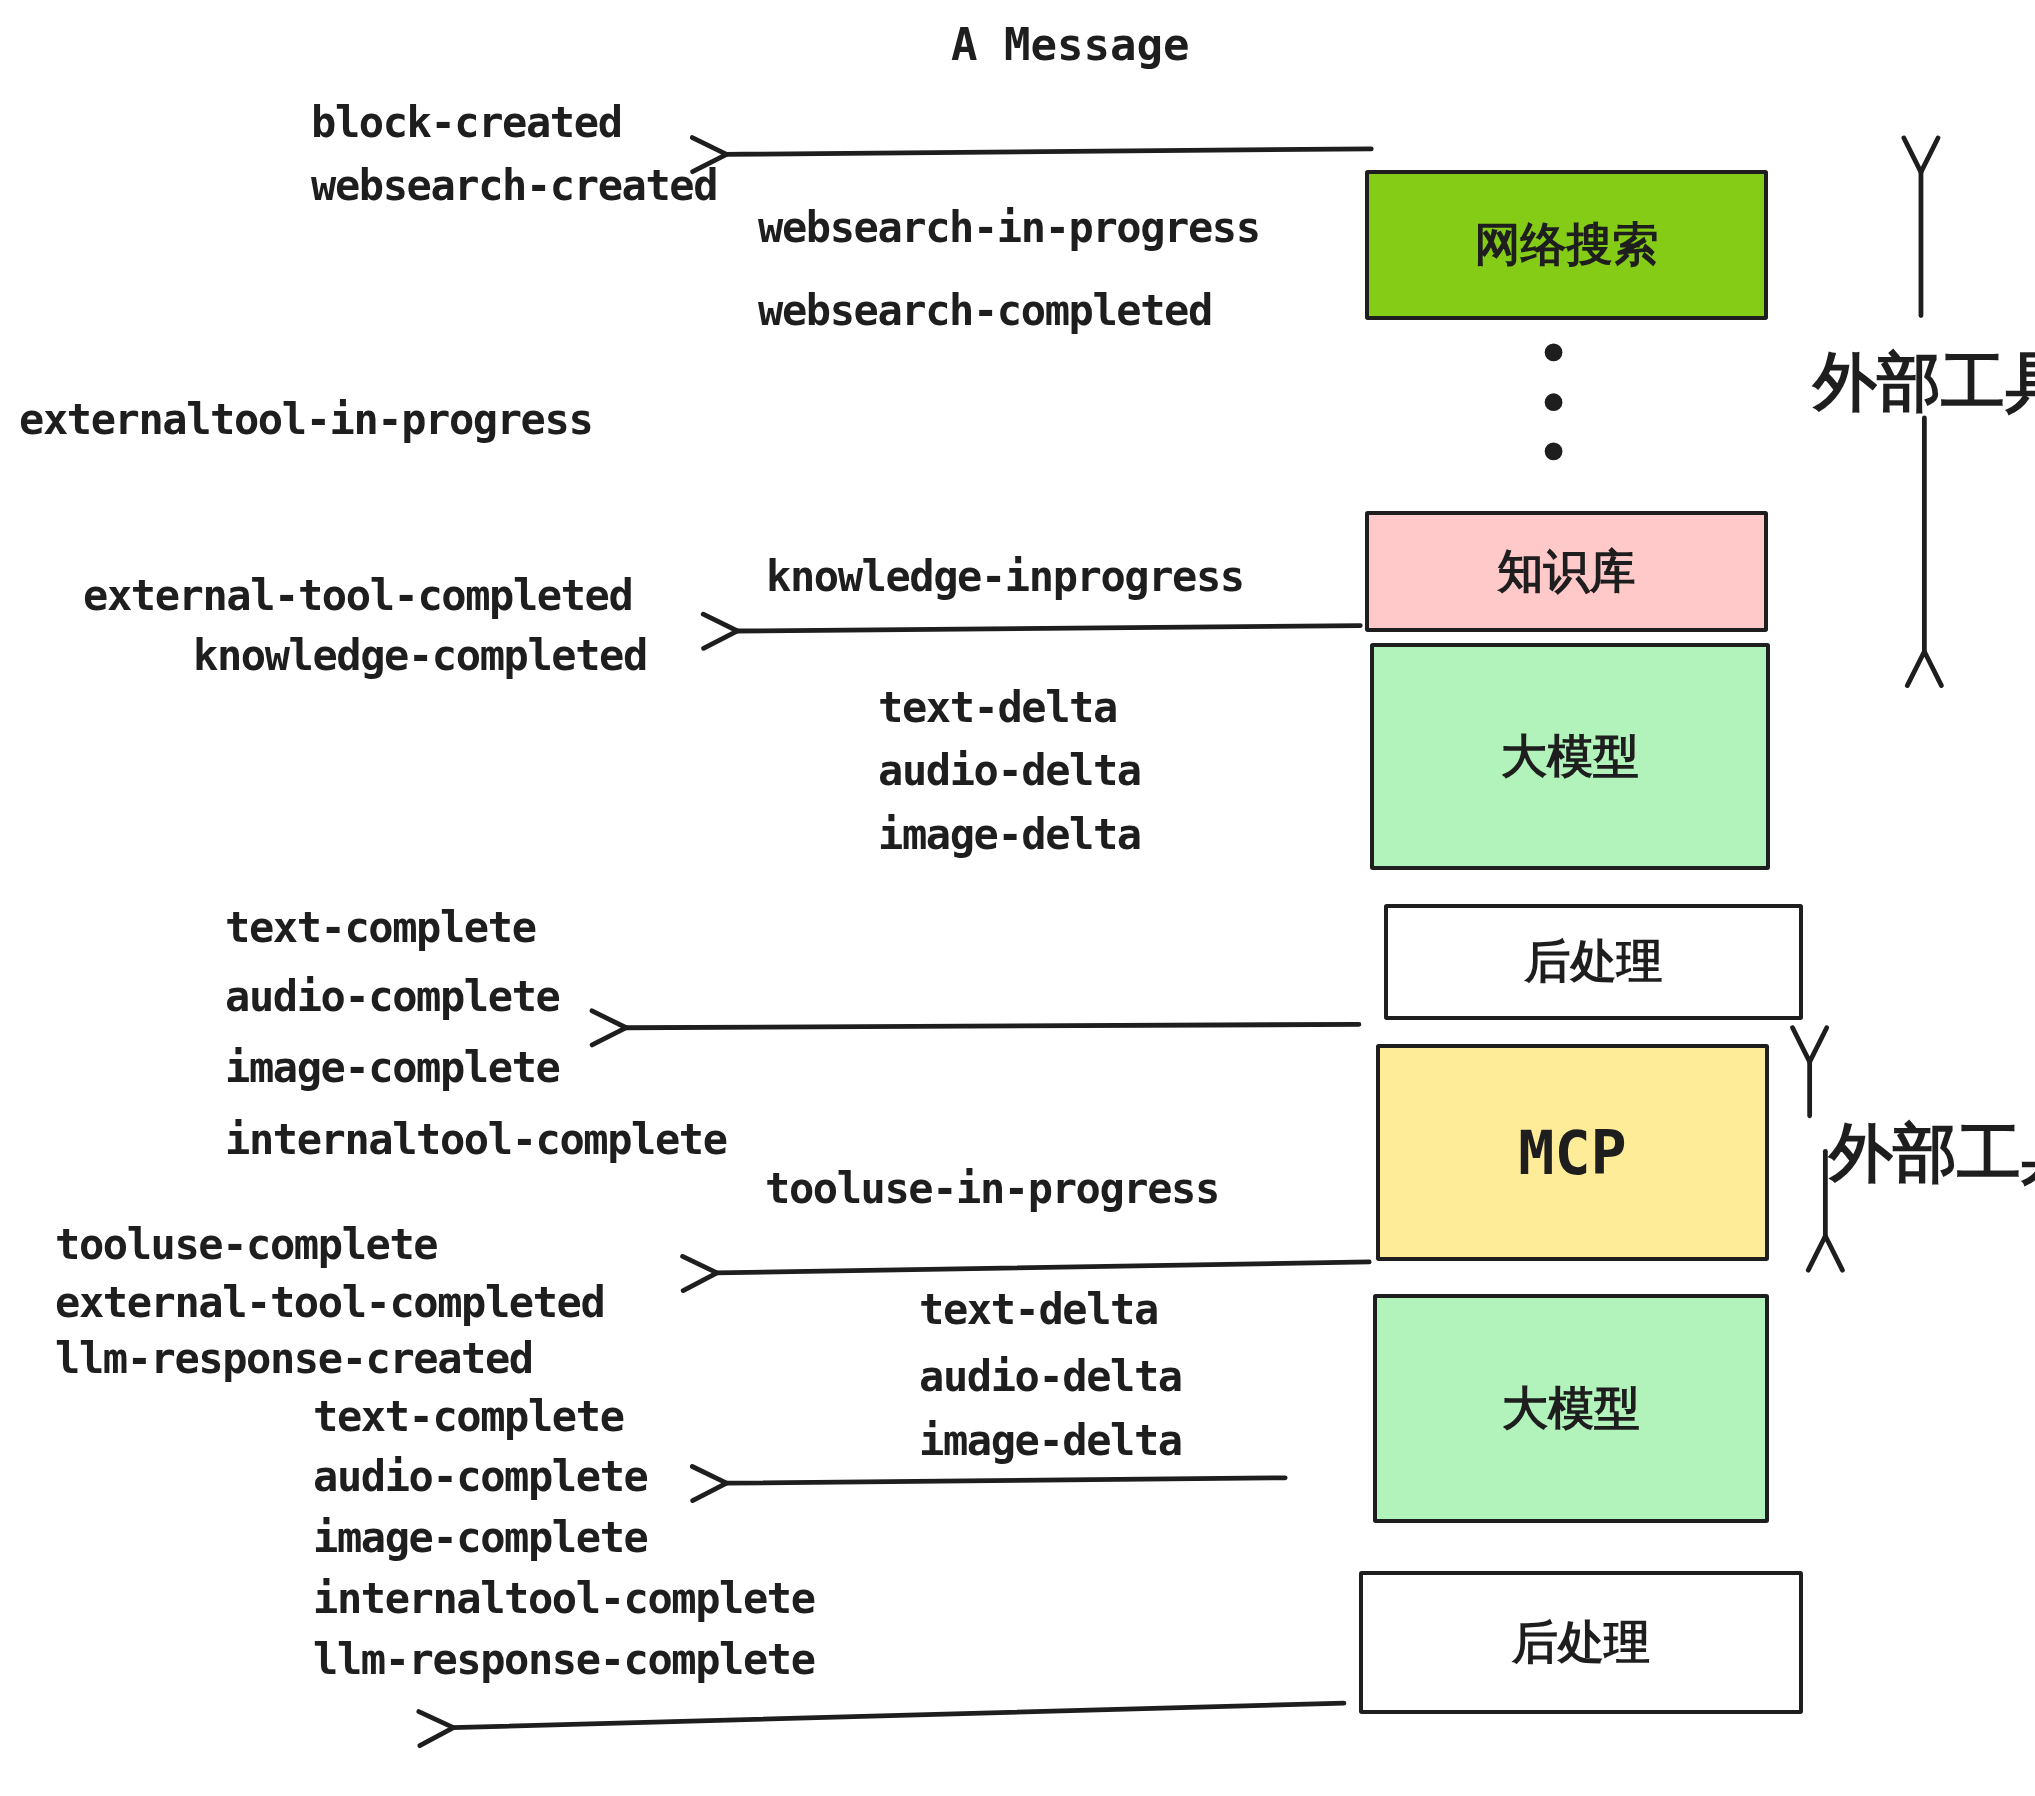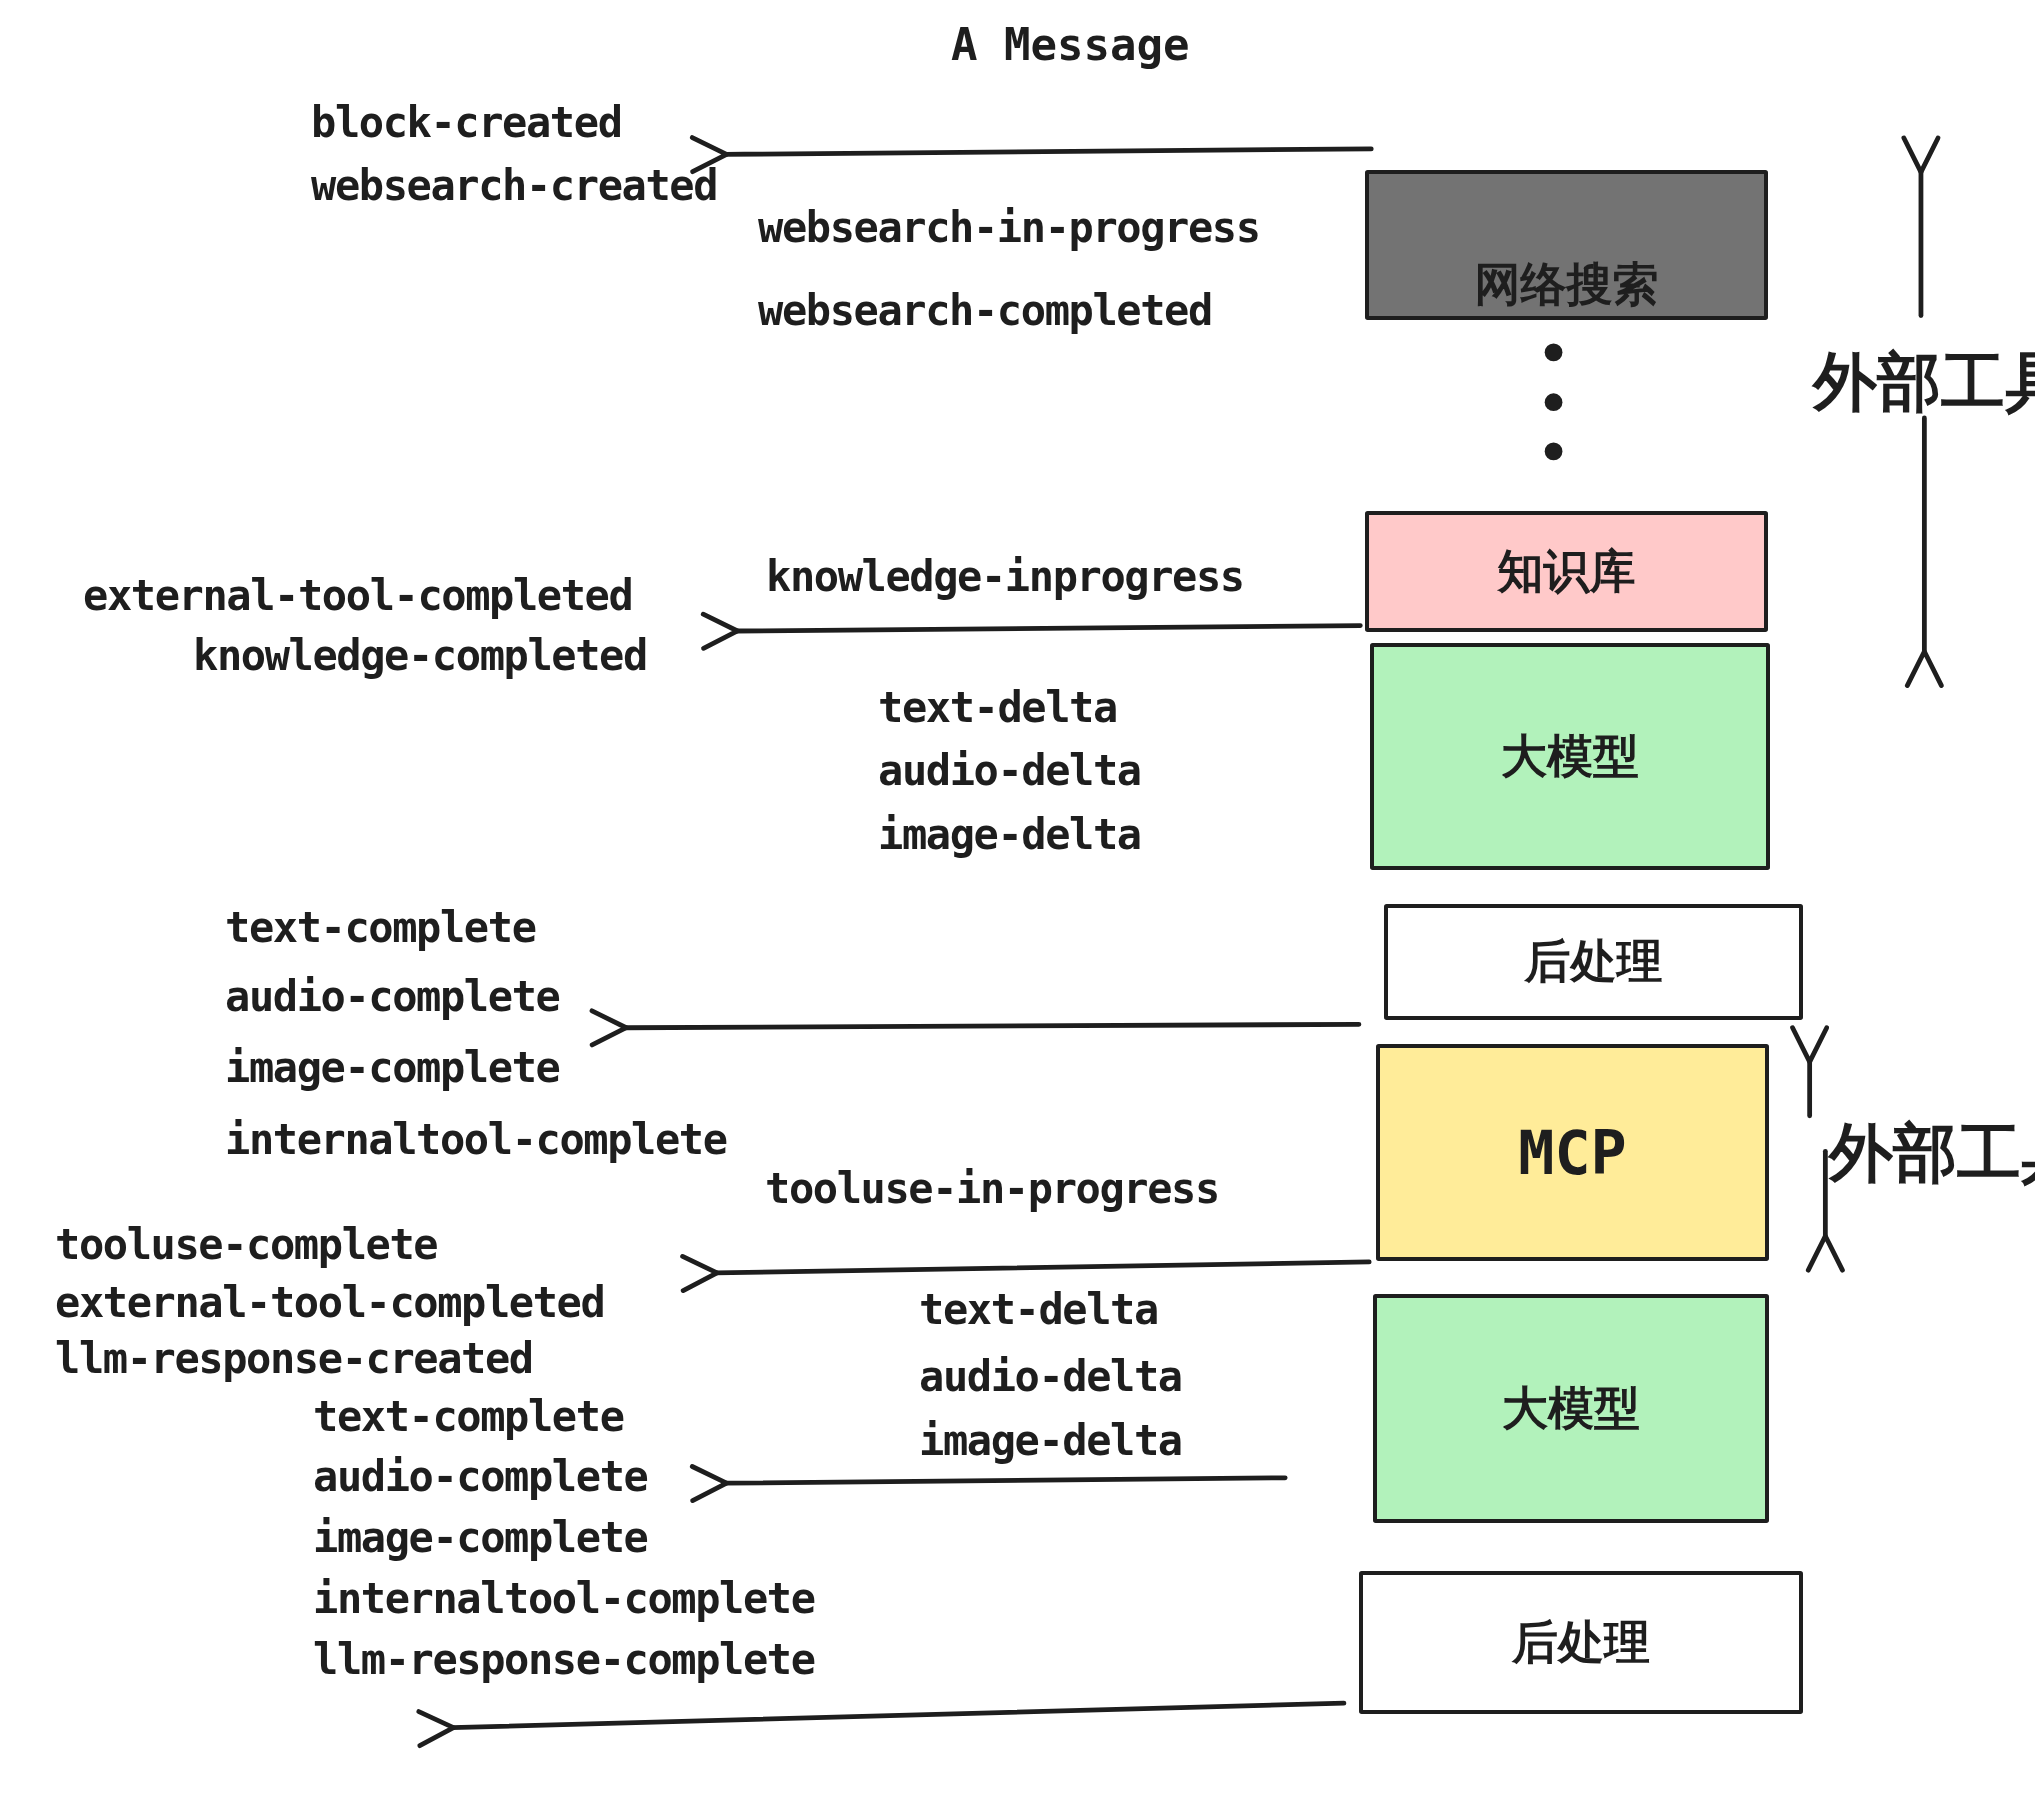--- a/index.html
+++ b/index.html
@@ -60,20 +60,21 @@
 <body>
 
 <div id="canvas">
 
   <div class="title t-main">A Message</div>
 
   <div class="ev e-block-created">block-created</div>
   <div class="ev e-websearch-created">websearch-created</div>
   <div class="ev e-websearch-in-progress">websearch-in-progress</div>
   <div class="ev e-websearch-completed">websearch-completed</div>
+  <div class="ev e-externaltool-in-progress">externaltool-in-progress</div>
   <div class="ev e-external-tool-completed-1">external-tool-completed</div>
   <div class="ev e-knowledge-completed">knowledge-completed</div>
   <div class="ev e-knowledge-inprogress">knowledge-inprogress</div>
   <div class="ev e-text-delta-1">text-delta</div>
   <div class="ev e-audio-delta-1">audio-delta</div>
   <div class="ev e-image-delta-1">image-delta</div>
   <div class="ev e-text-complete-1">text-complete</div>
   <div class="ev e-audio-complete-1">audio-complete</div>
   <div class="ev e-image-complete-1">image-complete</div>
   <div class="ev e-internaltool-complete-1">internaltool-complete</div>
@@ -83,21 +84,21 @@
   <div class="ev e-llm-response-created">llm-response-created</div>
   <div class="ev e-text-delta-2">text-delta</div>
   <div class="ev e-audio-delta-2">audio-delta</div>
   <div class="ev e-image-delta-2">image-delta</div>
   <div class="ev e-text-complete-2">text-complete</div>
   <div class="ev e-audio-complete-2">audio-complete</div>
   <div class="ev e-image-complete-2">image-complete</div>
   <div class="ev e-internaltool-complete-2">internaltool-complete</div>
   <div class="ev e-llm-response-complete">llm-response-complete</div>
 
-  <div class="box box-websearch" style="background: #737373; align-items: flex-end;">
+  <div class="box box-websearch" style="background: #84cc16;">
     <span class="lbl">网络搜索</span>
   </div>
   <div class="box box-knowledge" style="background: rgb(255, 201, 201);">
     <span class="lbl">知识库</span>
   </div>
   <div class="box box-llm1" style="background: rgb(178, 242, 187);">
     <span class="lbl">大模型</span>
   </div>
   <div class="box box-post1" style="background: rgb(255, 255, 255);">
     <span class="lbl">后处理</span>

